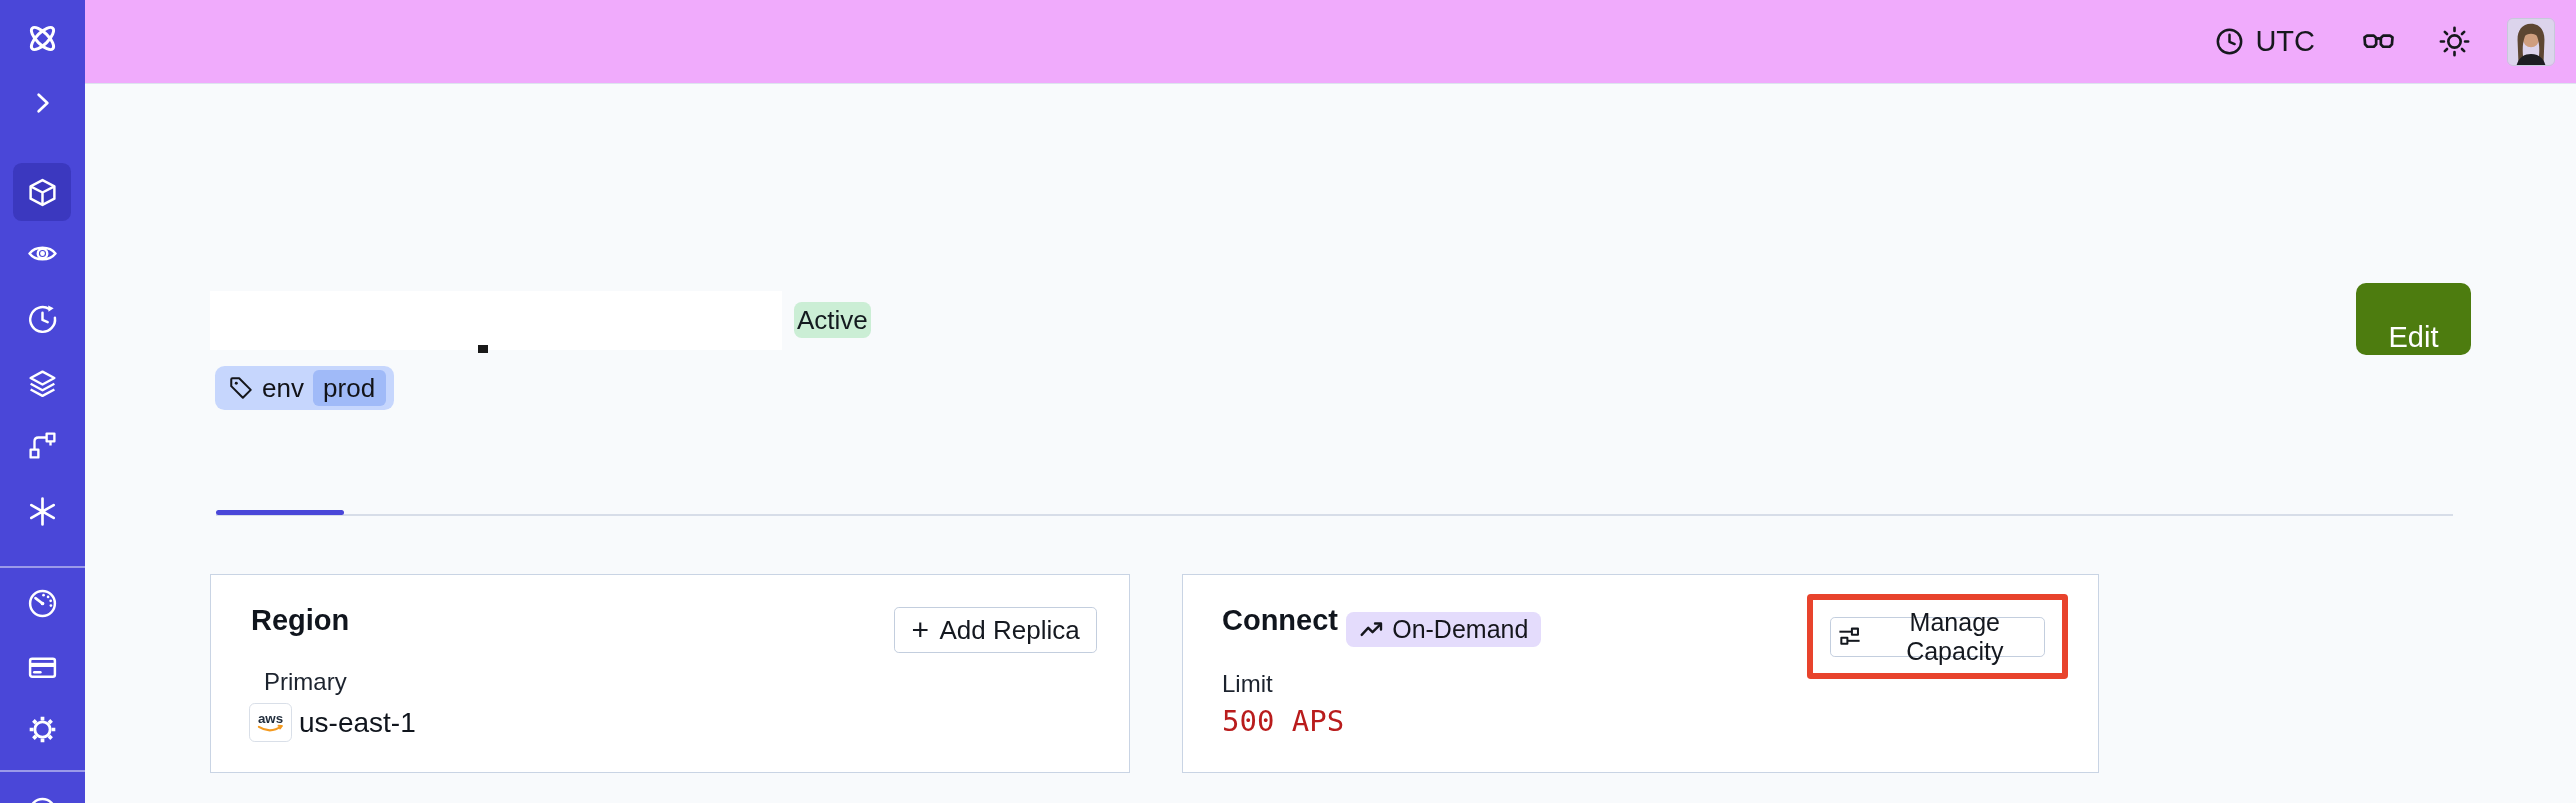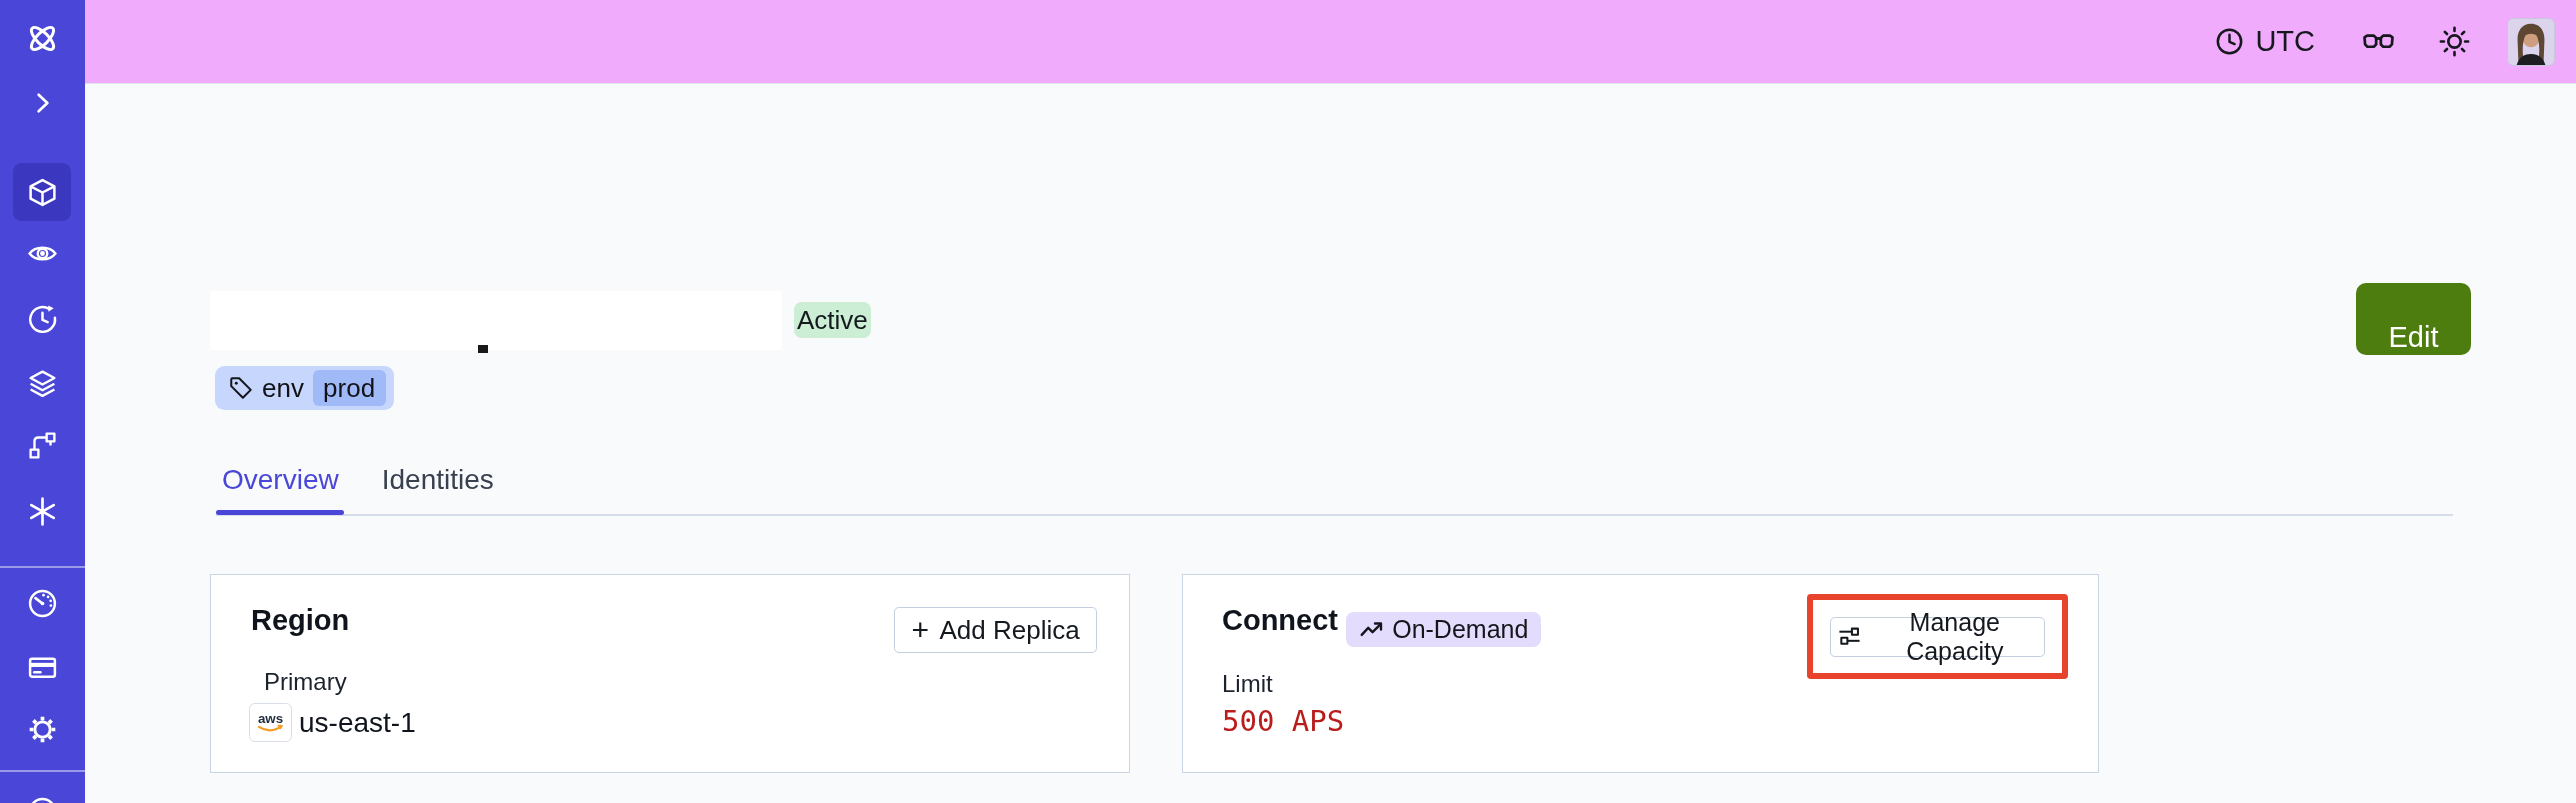--- a/index.html
+++ b/index.html
@@ -203,24 +203,20 @@
     </span>
     <span>env</span>
     <span class="tagchip">prod</span>
   </div>
 
 
   <button class="abs btn-edit">
     <span>Edit</span>
   </button>
 
-  <div class="abs tabs">
-    <span class="tab-active">Overview</span>
-    <span class="tab">Identities</span>
-  </div>
   <div class="abs tabline-gray"></div>
   <div class="abs tabline-accent"></div>
 
   <div class="abs card" style="left:210px;width:920px;">
     <div class="card-title" style="left:40px;">Region</div>
     <button class="btn-sm" style="right:32px;top:32px;height:46px;padding:0 16.3px;gap:10.5px;font-size:26px;">
       <span style="font-size:30px;font-weight:400;line-height:1;">+</span>
       <span>Add Replica</span>
     </button>
     <div class="card-label" style="left:41px;top:93px;margin-left:12px;">Primary</div>

